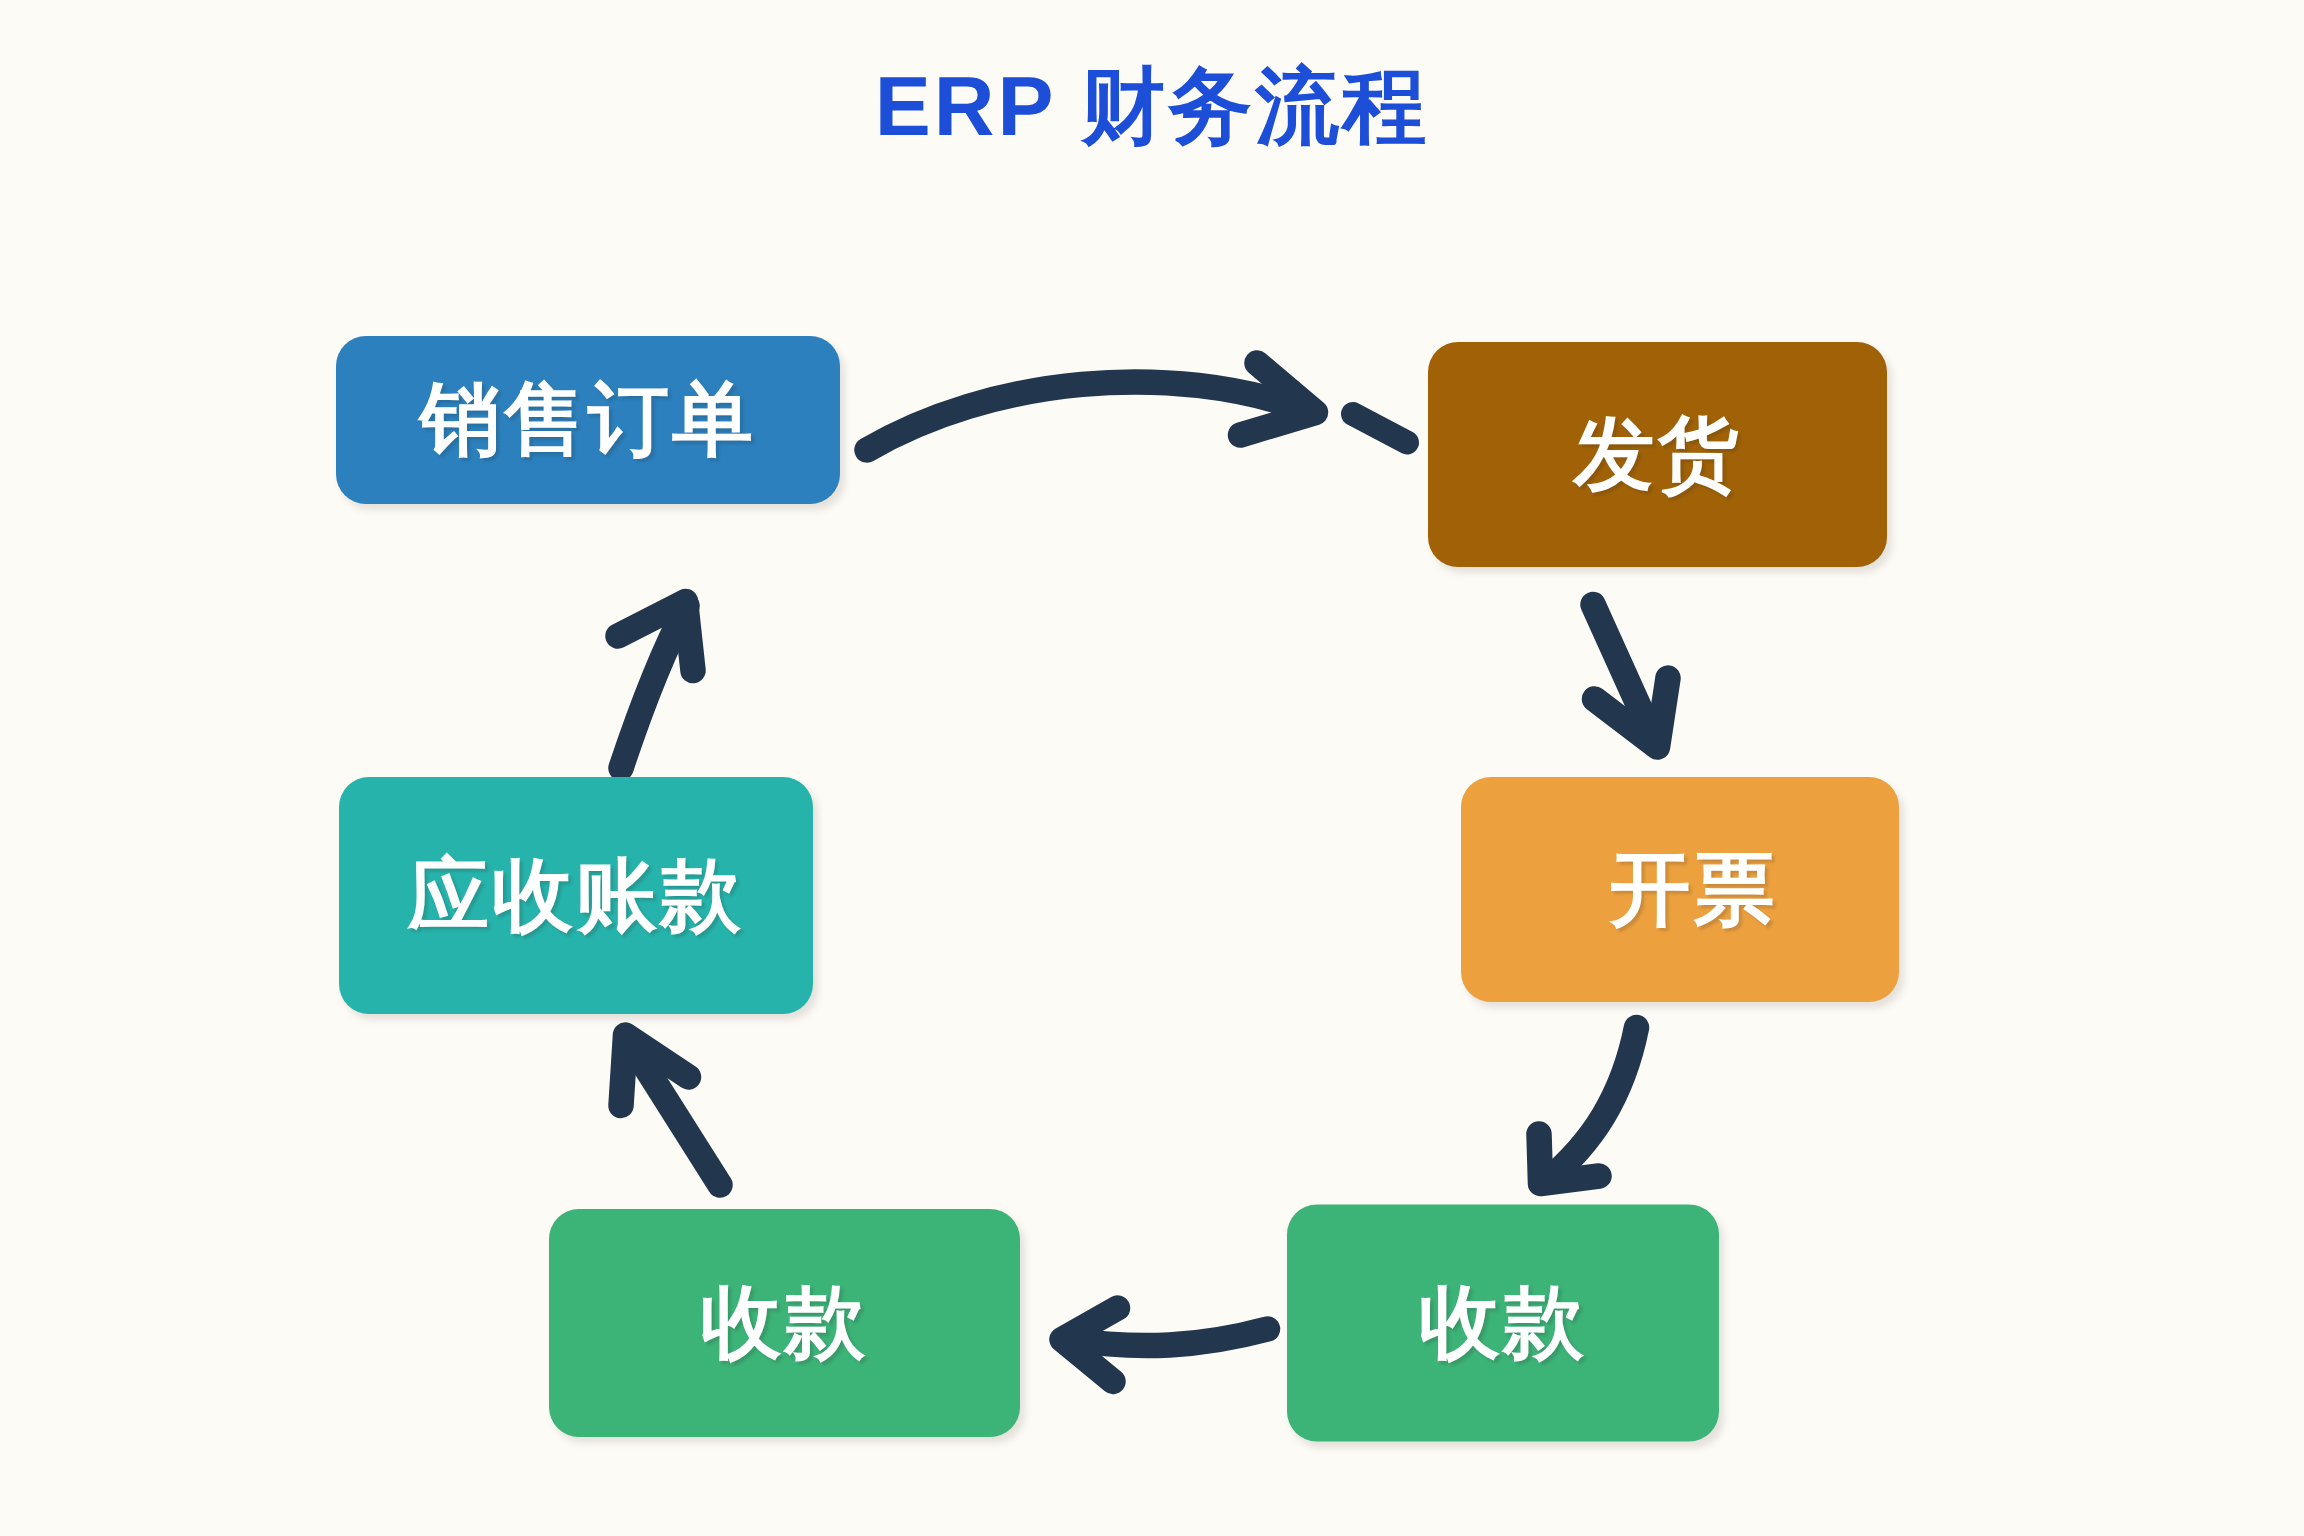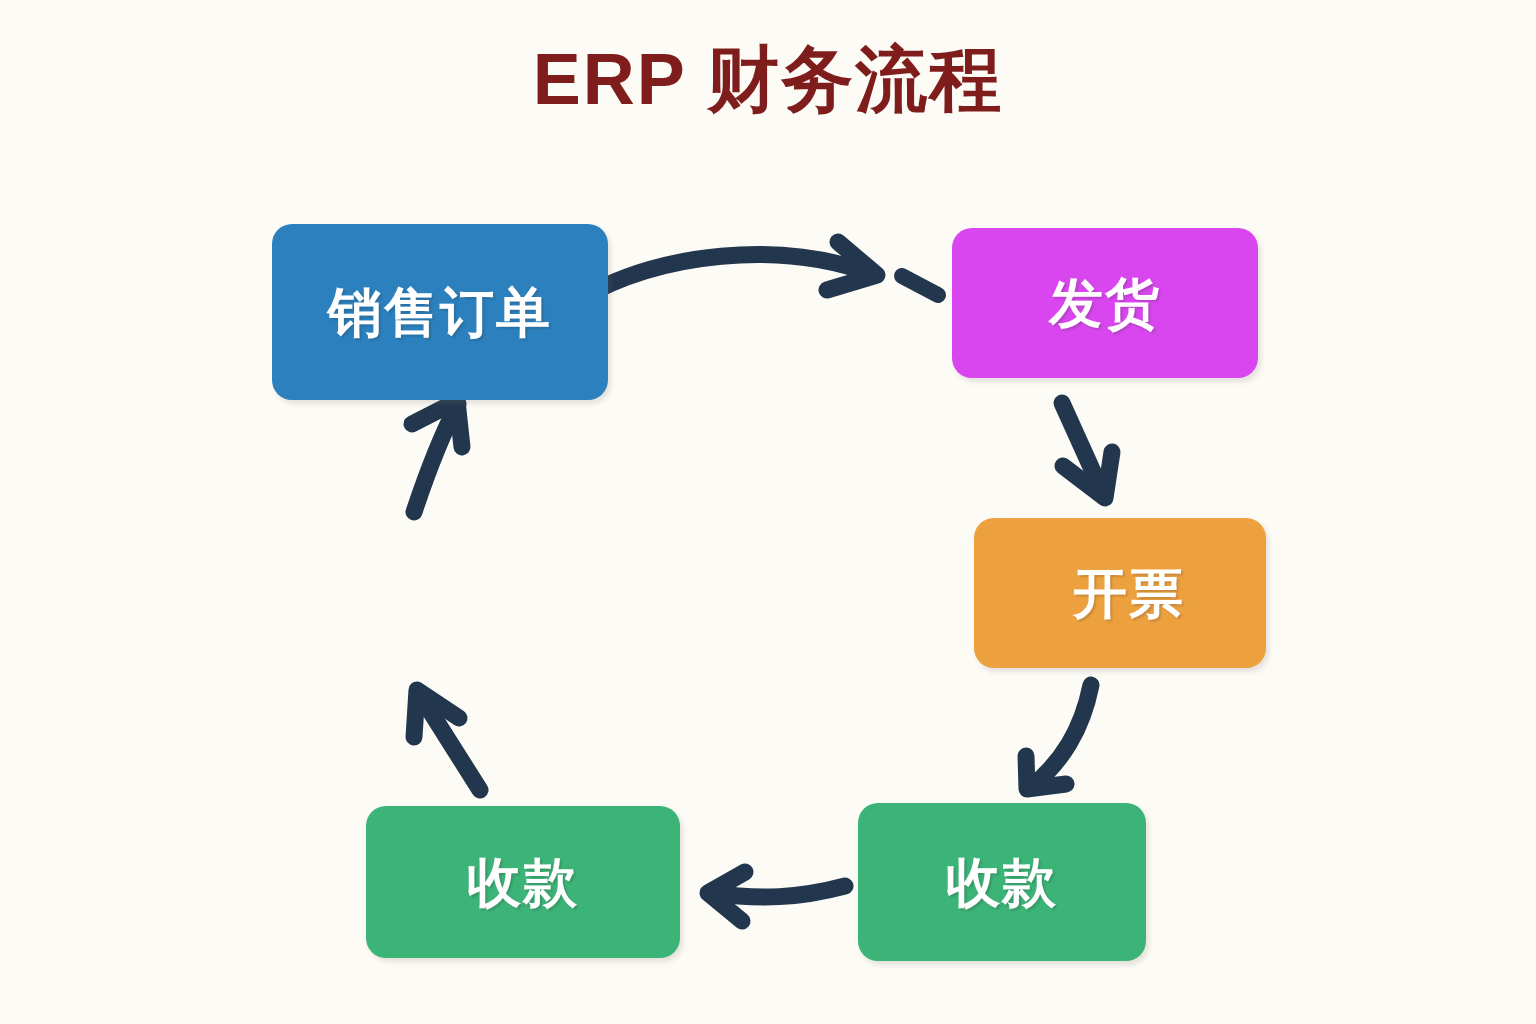--- a/index.html
+++ b/index.html
@@ -19,24 +19,24 @@
     position: relative;
     width: 1536px;
     height: 1024px;
   }
   #diagram-title {
     position: absolute;
     left: 0;
     top: 42px;
     width: 1536px;
     text-align: center;
-    font-size: 72px;
+    font-size: 56px;
     font-weight: 700;
     letter-spacing: 2px;
-    color: #7f1d1d;
+    color: #1d4ed8;
     line-height: 1.05;
     white-space: nowrap;
   }
   .node {
     position: absolute;
     border-radius: 20px;
     display: flex;
     align-items: center;
     justify-content: center;
     box-shadow: 3px 4px 5px rgba(120,115,105,0.18);
@@ -44,21 +44,21 @@
   }
   .node .node-label {
     color: #ffffff;
     font-weight: 700;
     font-size: 54px;
     letter-spacing: 2px;
     text-shadow: 2px 2px 2px rgba(40,40,40,0.18);
     white-space: nowrap;
     line-height: 1;
   }
-  #node-sales-order  { left: 224px; top: 224px; width: 336px; height: 176px; margin-left: 48px; }
+  #node-sales-order  { left: 224px; top: 224px; width: 336px; height: 112px; }
   #node-shipment     { left: 952px; top: 228px; width: 306px; height: 150px; }
   #node-invoice      { left: 974px; top: 518px; width: 292px; height: 150px; padding-left: 18px; }
   #node-receipt-right{ left: 858px; top: 803px; width: 288px; height: 158px; }
   #node-receipt-left { left: 366px; top: 806px; width: 314px; height: 152px; }
   #node-ar           { left: 226px; top: 518px; width: 316px; height: 158px; }
 
   #arrows {
     position: absolute;
     left: 0;
     top: 0;
@@ -115,30 +115,33 @@
     <g>
       <path class="arrow-stroke" d="M 414 512 C 428 470 442 434 458 404"></path>
       <path class="arrow-stroke" d="M 412 424 L 457 401 L 462 447"></path>
     </g>
   </svg>
 
   <div class="node" id="node-sales-order" style="background:#2b80bd">
     <span class="node-label">销售订单</span>
   </div>
 
-  <div class="node" id="node-shipment" style="background:#d946ef">
+  <div class="node" id="node-shipment" style="background:#a16207">
     <span class="node-label">发货</span>
   </div>
 
   <div class="node" id="node-invoice" style="background:#eda13e">
     <span class="node-label">开票</span>
   </div>
 
   <div class="node" id="node-receipt-right" style="background:#3cb377">
     <span class="node-label">收款</span>
   </div>
 
   <div class="node" id="node-receipt-left" style="background:#3cb377">
     <span class="node-label">收款</span>
   </div>
 
+  <div class="node" id="node-ar" style="background:#26b3ab">
+    <span class="node-label">应收账款</span>
+  </div>
 
 </div>
 
 </body></html>

